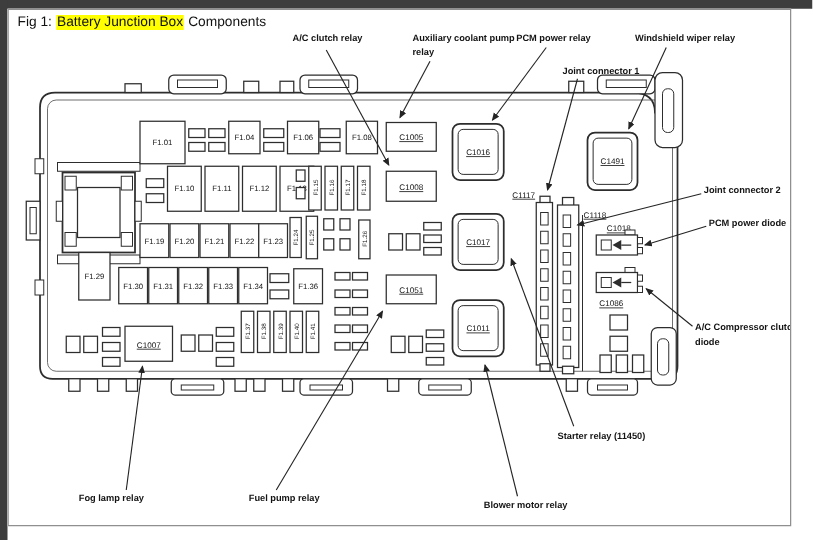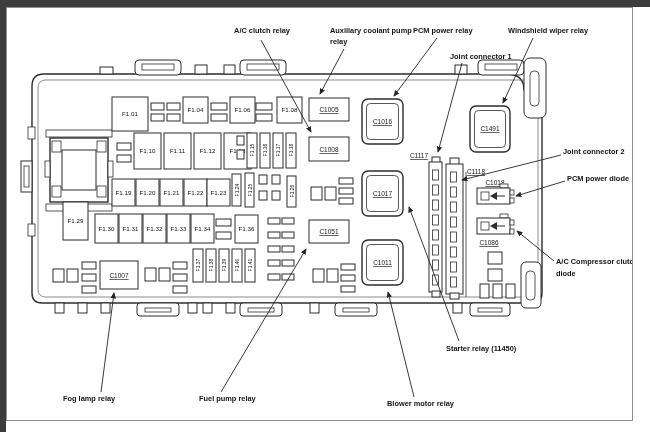--- a/index.html
+++ b/index.html
@@ -23,20 +23,21 @@
   .t-mid{text-anchor:middle}
   .ld{stroke:#242424;stroke-width:.9;fill:none;marker-end:url(#arrow)}
 </style>
 </head>
 <body>
 
 <div class="stage">
   <div class="chrome-top"></div>
   <div class="chrome-left"></div>
   <div class="panel">
+    <div class="titlebar"><span>Fig 1: </span><span class="hl">Battery Junction Box</span><span> Components</span></div>
 
     <svg class="diagram" width="625" height="398" viewBox="7 22 625 398">
       <defs>
         <marker id="arrow" markerWidth="8" markerHeight="8" refX="6" refY="3" orient="auto">
           <path d="M0,0 L7,3 L0,6 Z" fill="#242424"></path>
         </marker>
       </defs>
 
       <g>
         <path class="bx bx14" d="M44,74 L506,74 Q524,74 524,90 L532,90 Q542,90 542,100 L542,293 Q542,303 532,303 L42,303 Q32,303 32,293 L32,86 Q32,74 44,74 Z"></path>

